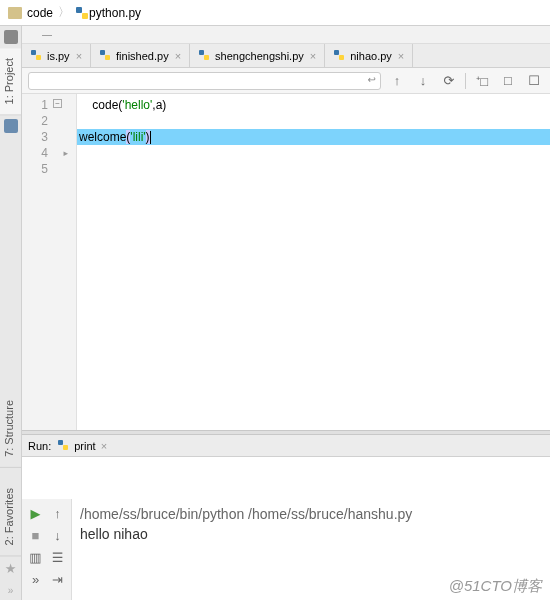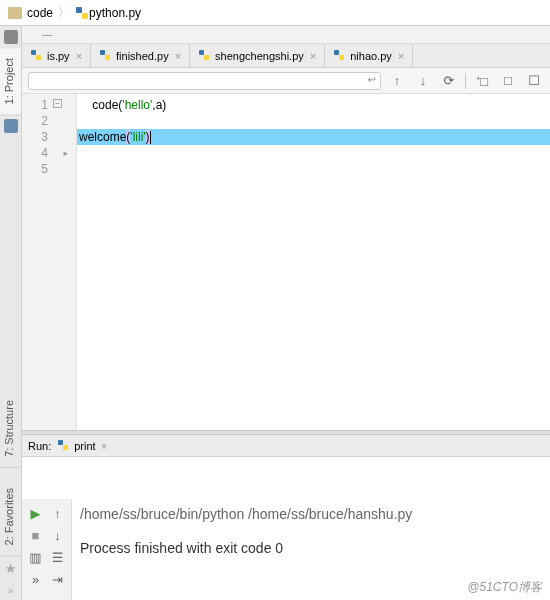--- a/index.html
+++ b/index.html
@@ -57,21 +57,21 @@
     .run-header .py-icon-small { margin: 0 4px 0 6px; }
     .run-tab-close { margin-left: 5px; color: #999; }
     .run-body { flex: 1; display: flex; }
     .run-toolbar { width: 50px; background: #f2f2f2; border-right: 1px solid #ddd; display: flex; flex-direction: column; padding: 4px 2px; gap: 2px; }
     .run-toolbar-row { display: flex; gap: 2px; justify-content: center; }
     .run-btn { width: 20px; height: 20px; display: flex; align-items: center; justify-content: center; cursor: pointer; font-size: 13px; color: #666; }
     .run-btn.play { color: #4a9c3f; }
     .run-output { flex: 1; padding: 6px 8px; font-family: 'Courier New', monospace; font-size: 14px; color: #333; line-height: 1.4; }
     .run-output .path { color: #666; }
     
-    .watermark { position: absolute; bottom: 4px; right: 8px; color: #999; font-size: 12px; font-style: italic; text-align: right; }
+    .watermark { position: absolute; bottom: 4px; right: 8px; color: #999; font-size: 15px; font-style: italic; text-align: right; }
     
     .py-icon-svg { display: inline-block; }
   </style>
 </head>
 <body>
 
 <div class="breadcrumb">
   <span class="folder-icon"></span>
   <span>code</span>
   <span class="sep">〉</span>
@@ -189,21 +189,21 @@
             <div class="run-btn">▥</div>
             <div class="run-btn">☰</div>
           </div>
           <div class="run-toolbar-row">
             <div class="run-btn">»</div>
             <div class="run-btn">⇥</div>
           </div>
         </div>
         <div class="run-output">
           <div class="path">/home/ss/bruce/bin/python /home/ss/bruce/hanshu.py</div>
+          <div>hello nihao</div>
           <div style="height:14px"></div>
-          <div>Process finished with exit code 0</div>
         </div>
       </div>
     </div>
   </div>
 </div>
 
 <div class="watermark">@51CTO博客</div>
 
 </body></html>

